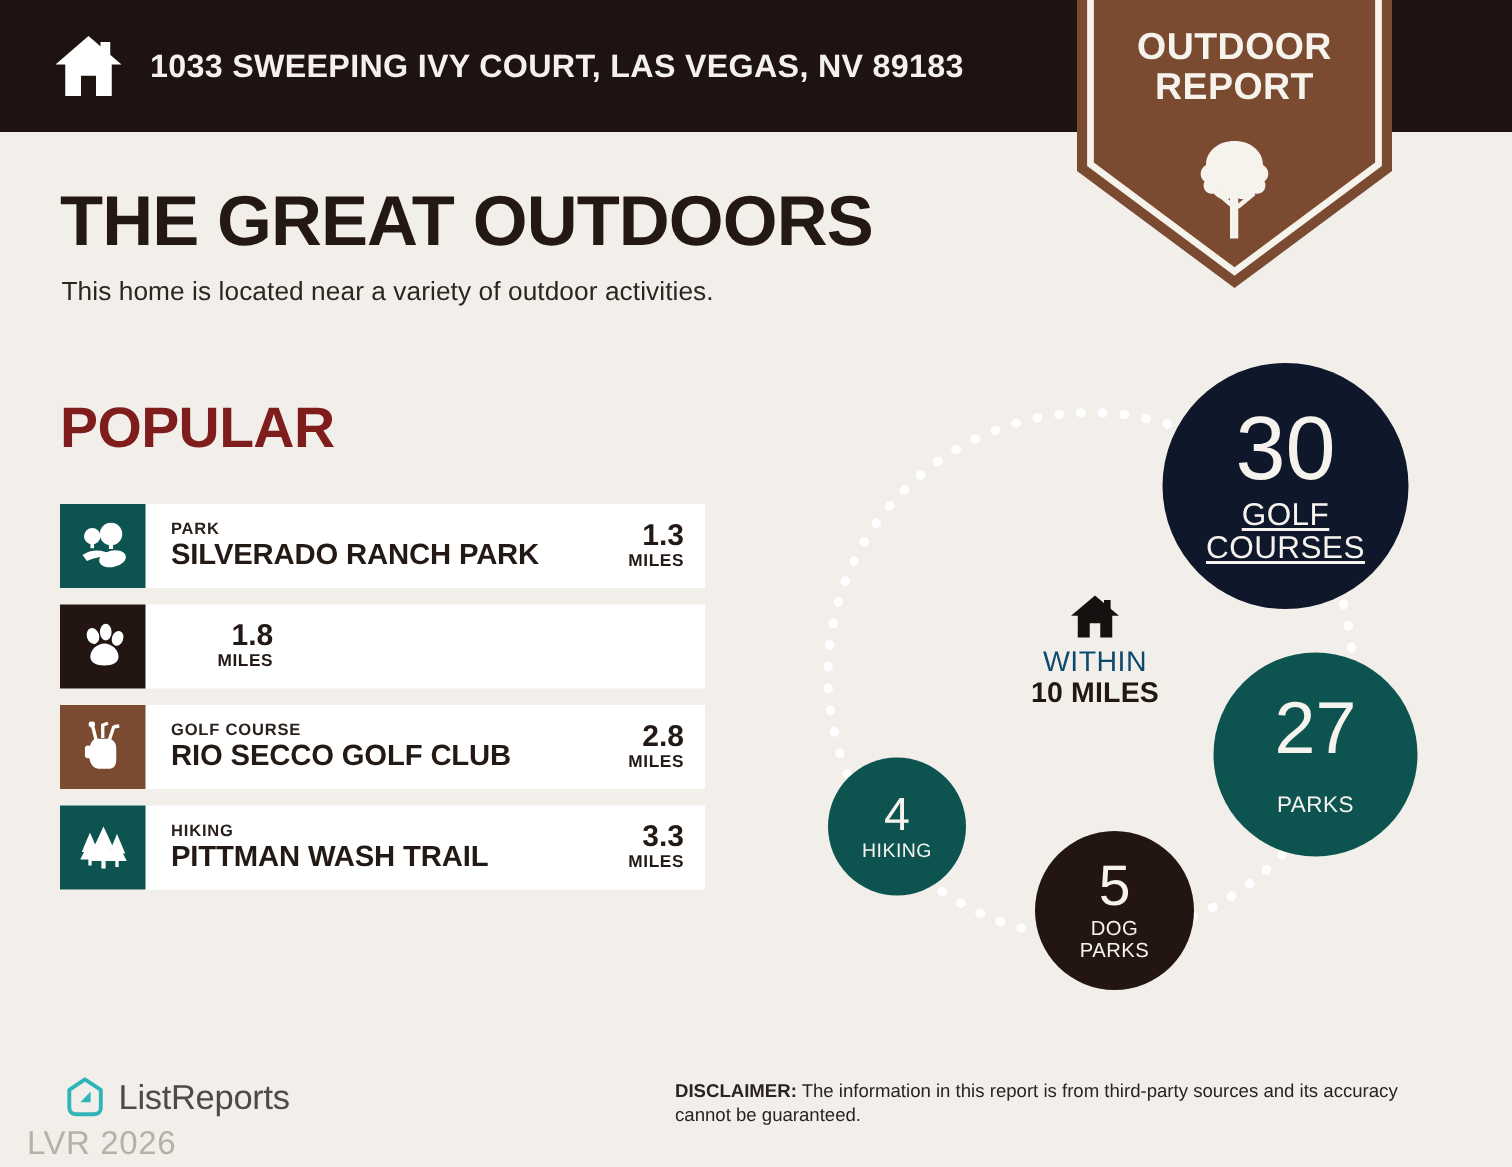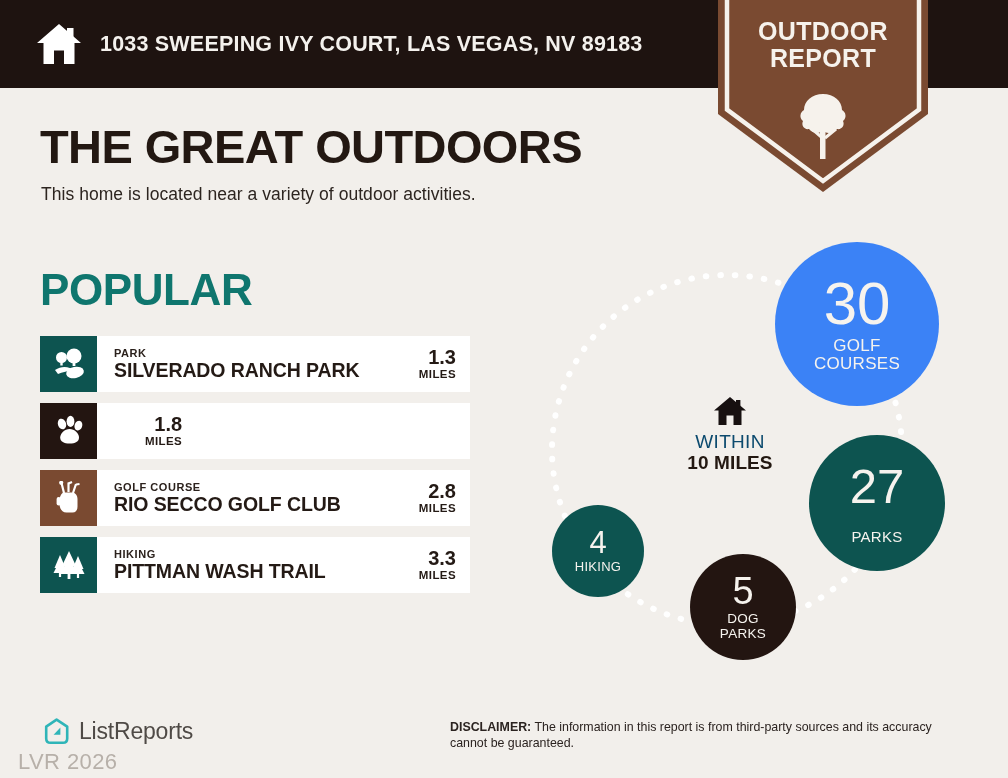--- a/index.html
+++ b/index.html
@@ -45,21 +45,21 @@
     position:absolute; left:40px; top:119px;
     font-size:47px; font-weight:bold; color:#231812;
     letter-spacing:-0.6px;
   }
   #page-subtitle {
     position:absolute; left:41px; top:184px;
     font-size:17.5px; color:#2d2520; letter-spacing:0.05px;
   }
   #popular-heading {
     position:absolute; left:40px; top:265px;
-    font-size:44px; font-weight:bold; color:#0f766e;
+    font-size:38px; font-weight:bold; color:#7f1d1d;
     letter-spacing:-0.4px;
   }
 
   
   #popular-list { position:absolute; left:40px; top:336px; width:430px; }
   .poi-row {
     display:flex; align-items:stretch;
     height:56px; margin-bottom:11px; background:#ffffff;
   }
   .poi-icon-box {
@@ -88,23 +88,23 @@
   #dotted-path { position:absolute; left:0; top:0; width:470px; height:450px; }
   .stat-bubble {
     position:absolute; border-radius:50%;
     display:flex; flex-direction:column;
     align-items:center; justify-content:center;
     color:#f6f3ee; text-align:center;
   }
   .stat-value { font-weight:normal; line-height:0.98; }
   .stat-label { font-weight:normal; line-height:1.06; letter-spacing:0.3px; }
 
-  #bubble-golf { left:255px; top:24px; width:164px; height:164px; background:#3b82f6; }
+  #bubble-golf { left:255px; top:24px; width:164px; height:164px; background:#0f172a; }
   #bubble-golf .stat-value { font-size:60px; margin-bottom:4px; }
-  #bubble-golf .stat-label { font-size:17px; }
+  #bubble-golf .stat-label { font-size:21px;text-decoration:underline; }
 
   #bubble-parks { left:289px; top:217px; width:136px; height:136px; background:#0d5450; }
   #bubble-parks .stat-value { font-size:49px; margin-bottom:19px; }
   #bubble-parks .stat-label { font-size:15px; }
 
   #bubble-dogparks { left:170px; top:336px; width:106px; height:106px; background:#231511; }
   #bubble-dogparks .stat-value { font-size:38px; margin-bottom:2px; }
   #bubble-dogparks .stat-label { font-size:13.5px; }
 
   #bubble-hiking { left:32px; top:287px; width:92px; height:92px; background:#0d5450; }

